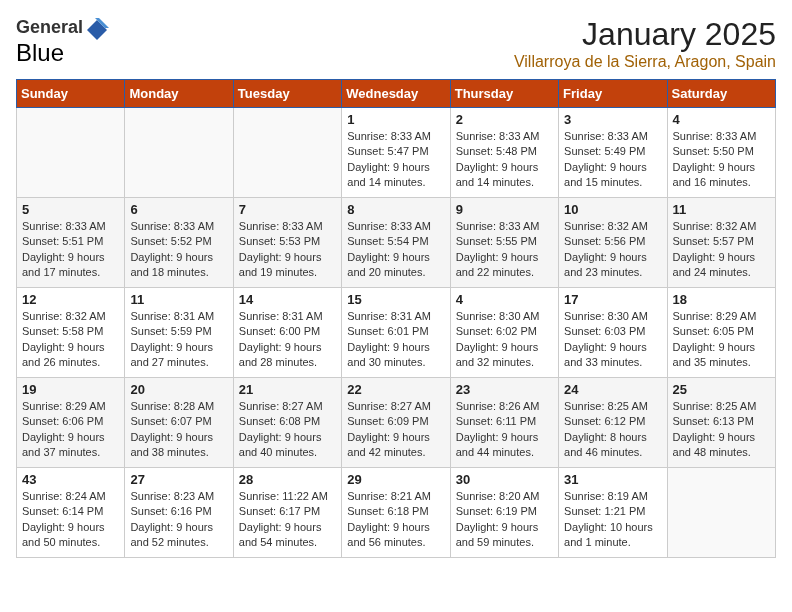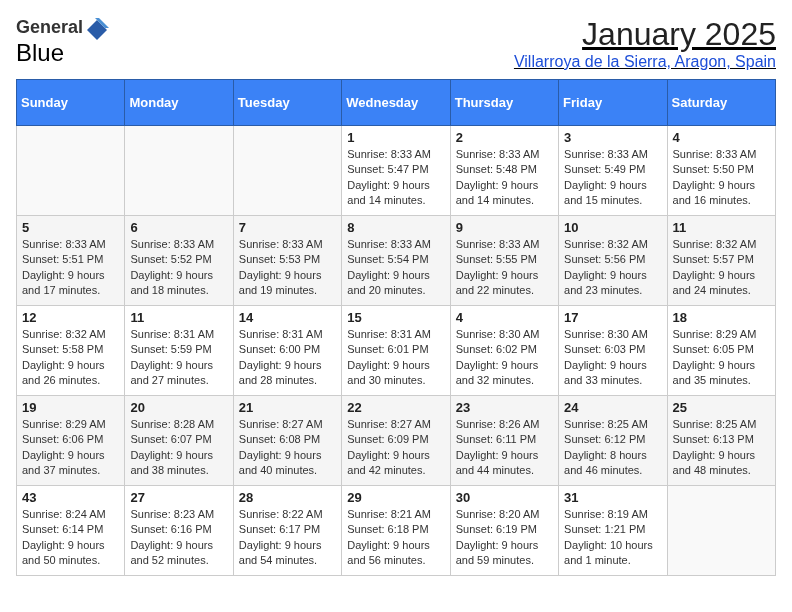--- a/index.html
+++ b/index.html
@@ -33,42 +33,41 @@
       color: #000000;
       line-height: 1.1;
     }
     .logo-icon {
       width: 24px;
       height: 24px;
       margin-left: 2px;
     }
     .title-area {
       text-align: right;
-      text-decoration: underline;
     }
     .month-title {
       font-size: 32px;
       font-weight: normal;
       color: #222;
     }
     .location-title {
       font-size: 16px;
-      color: #1d4ed8;
+      color: #a16207;
     }
     table {
       width: 100%;
       border-collapse: collapse;
       table-layout: fixed;
     }
     thead tr th {
-      background: #3b82f6;
+      background: #c2410c;
       color: #fff;
       font-size: 13px;
       font-weight: bold;
-      padding: 15px 4px;
+      padding: 6px 4px;
       text-align: left;
       border: 1px solid #2a5ca8;
     }
     tbody tr td {
       border: 1px solid #ccc;
       vertical-align: top;
       padding: 4px 5px;
       font-size: 11px;
       color: #222;
       height: 90px;
@@ -353,21 +352,21 @@
           <span class="day-number">27</span>
         <div class="day-detail">
           <span>Sunrise: 8:23 AM</span><br>
           <span>Sunset: 6:16 PM</span><br>
           <span>Daylight: 9 hours and 52 minutes.</span>
         </div>
         </td>
         <td>
           <span class="day-number">28</span>
         <div class="day-detail">
-          <span>Sunrise: 8:22 AM</span><br>
+          <span>Sunrise: 11:22 AM</span><br>
           <span>Sunset: 6:17 PM</span><br>
           <span>Daylight: 9 hours and 54 minutes.</span>
         </div>
         </td>
         <td>
           <span class="day-number">29</span>
         <div class="day-detail">
           <span>Sunrise: 8:21 AM</span><br>
           <span>Sunset: 6:18 PM</span><br>
           <span>Daylight: 9 hours and 56 minutes.</span>

